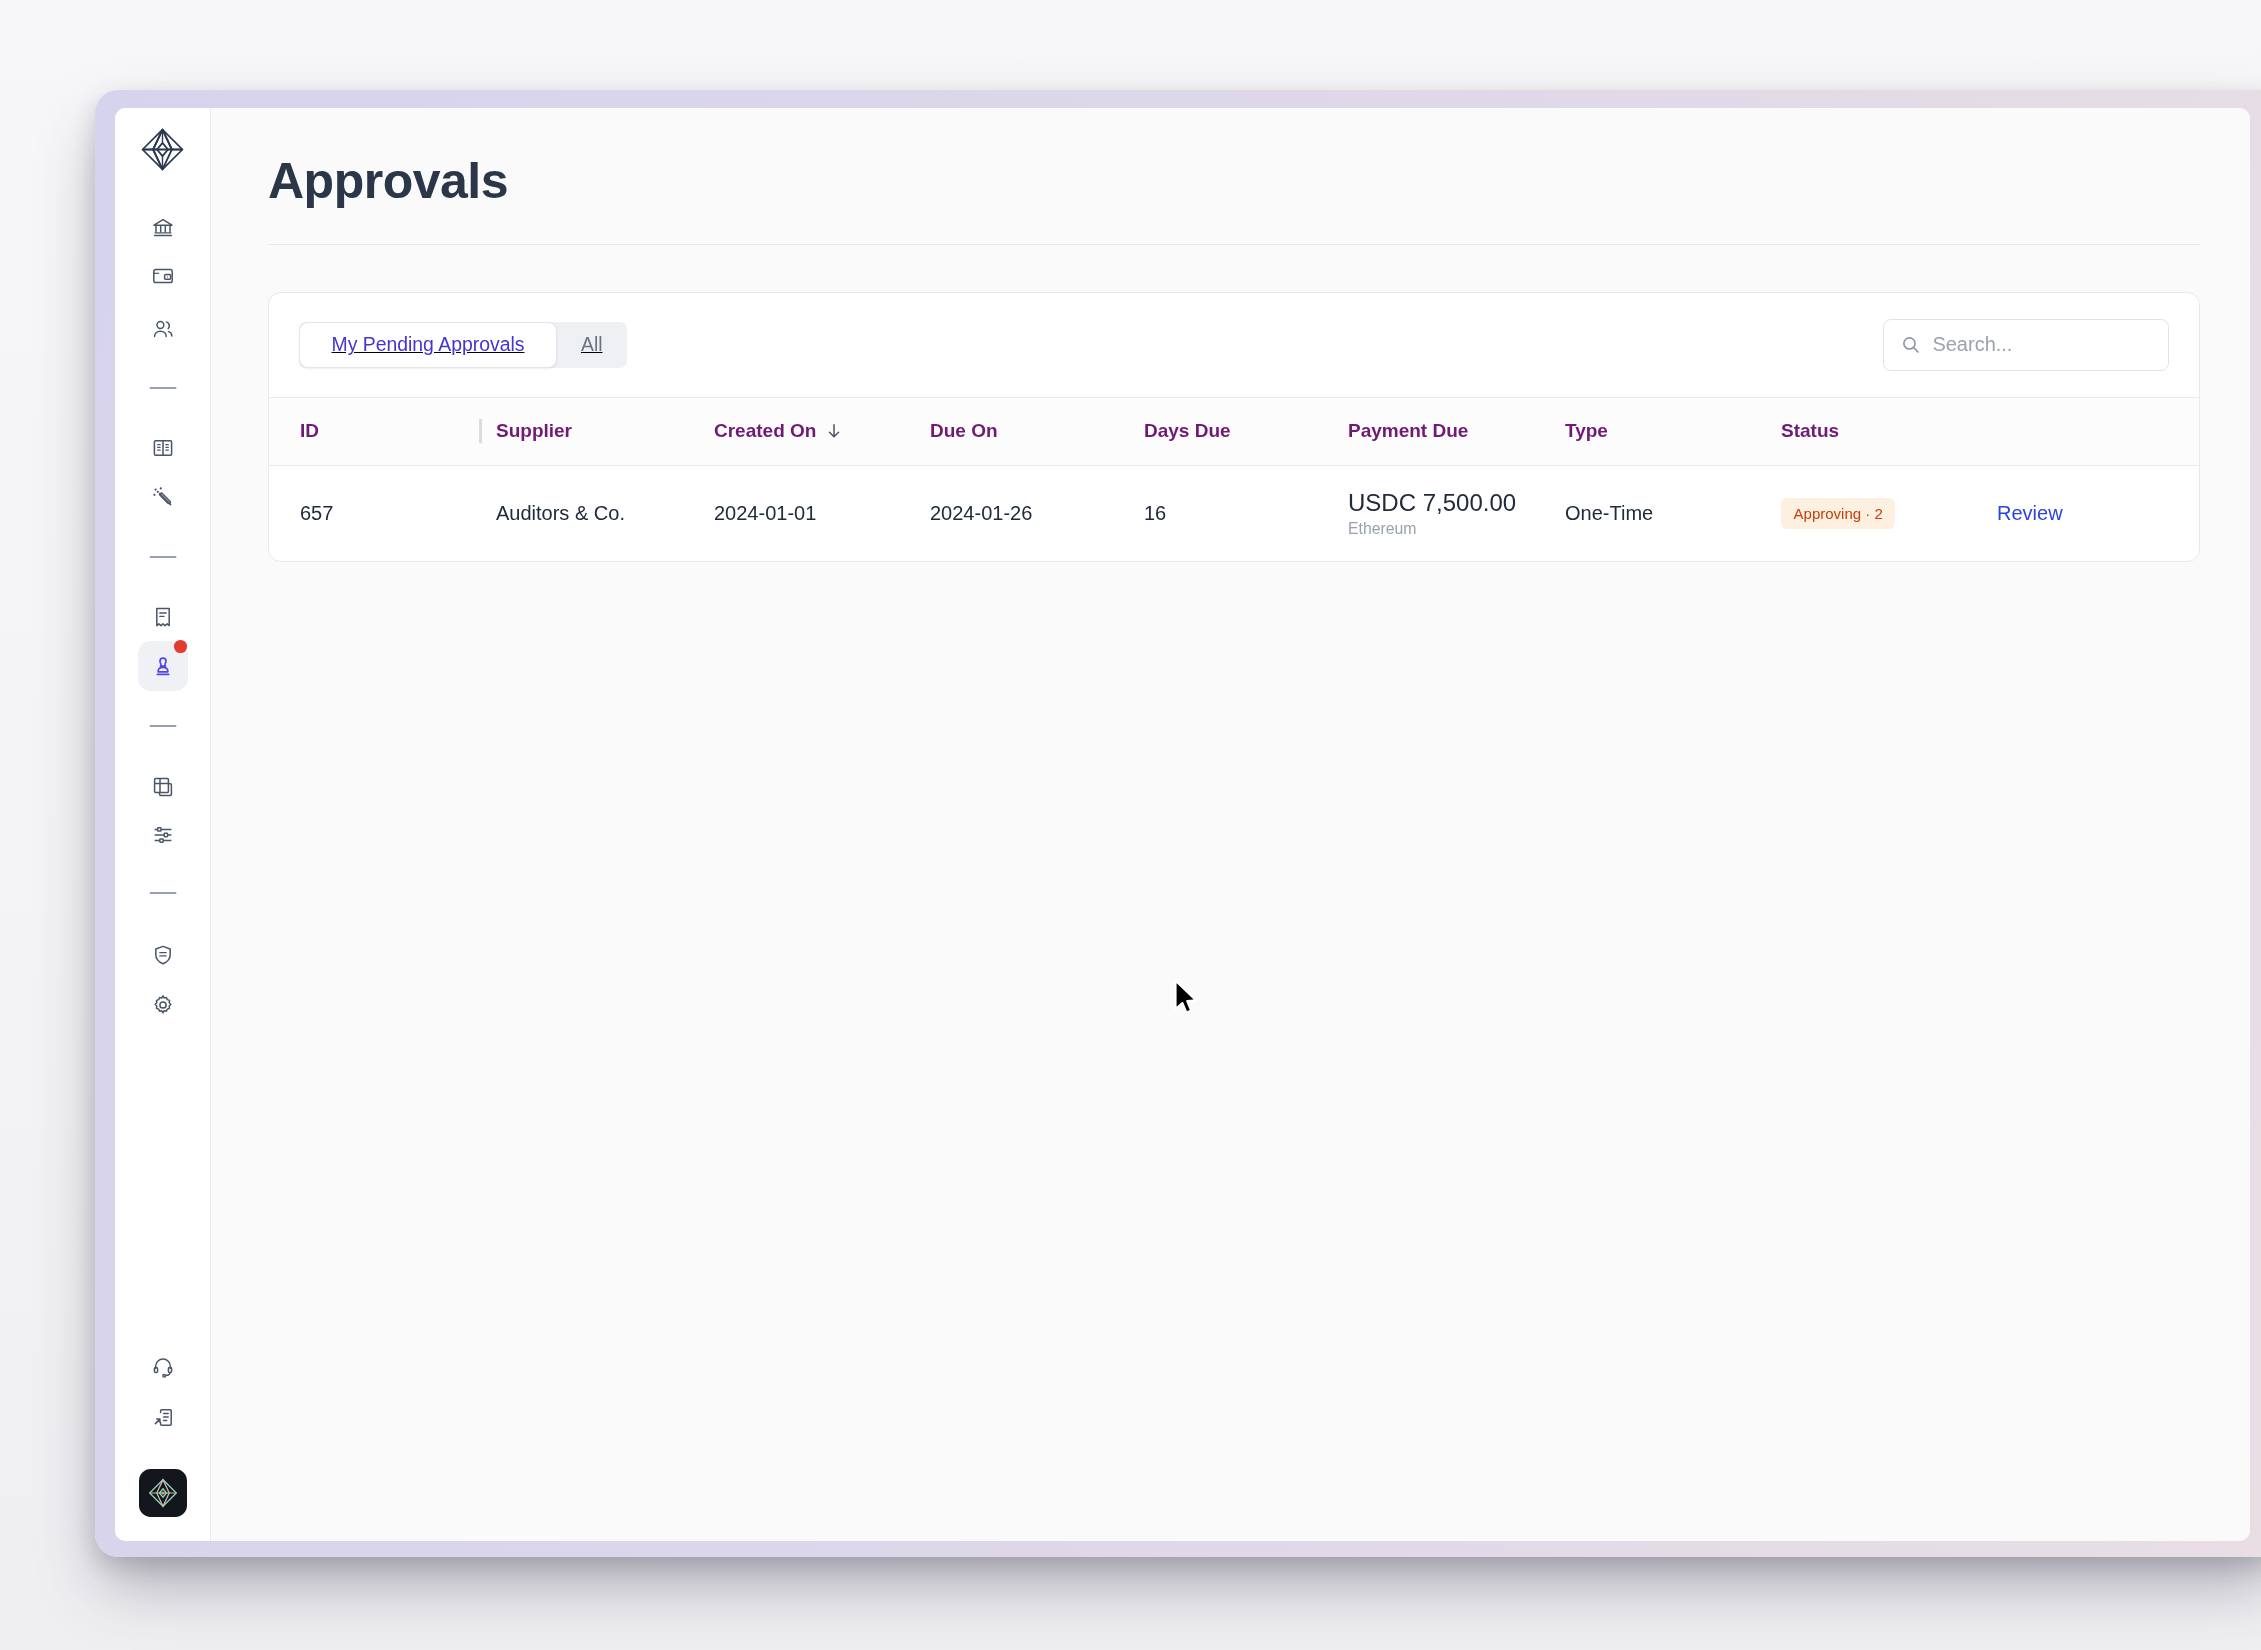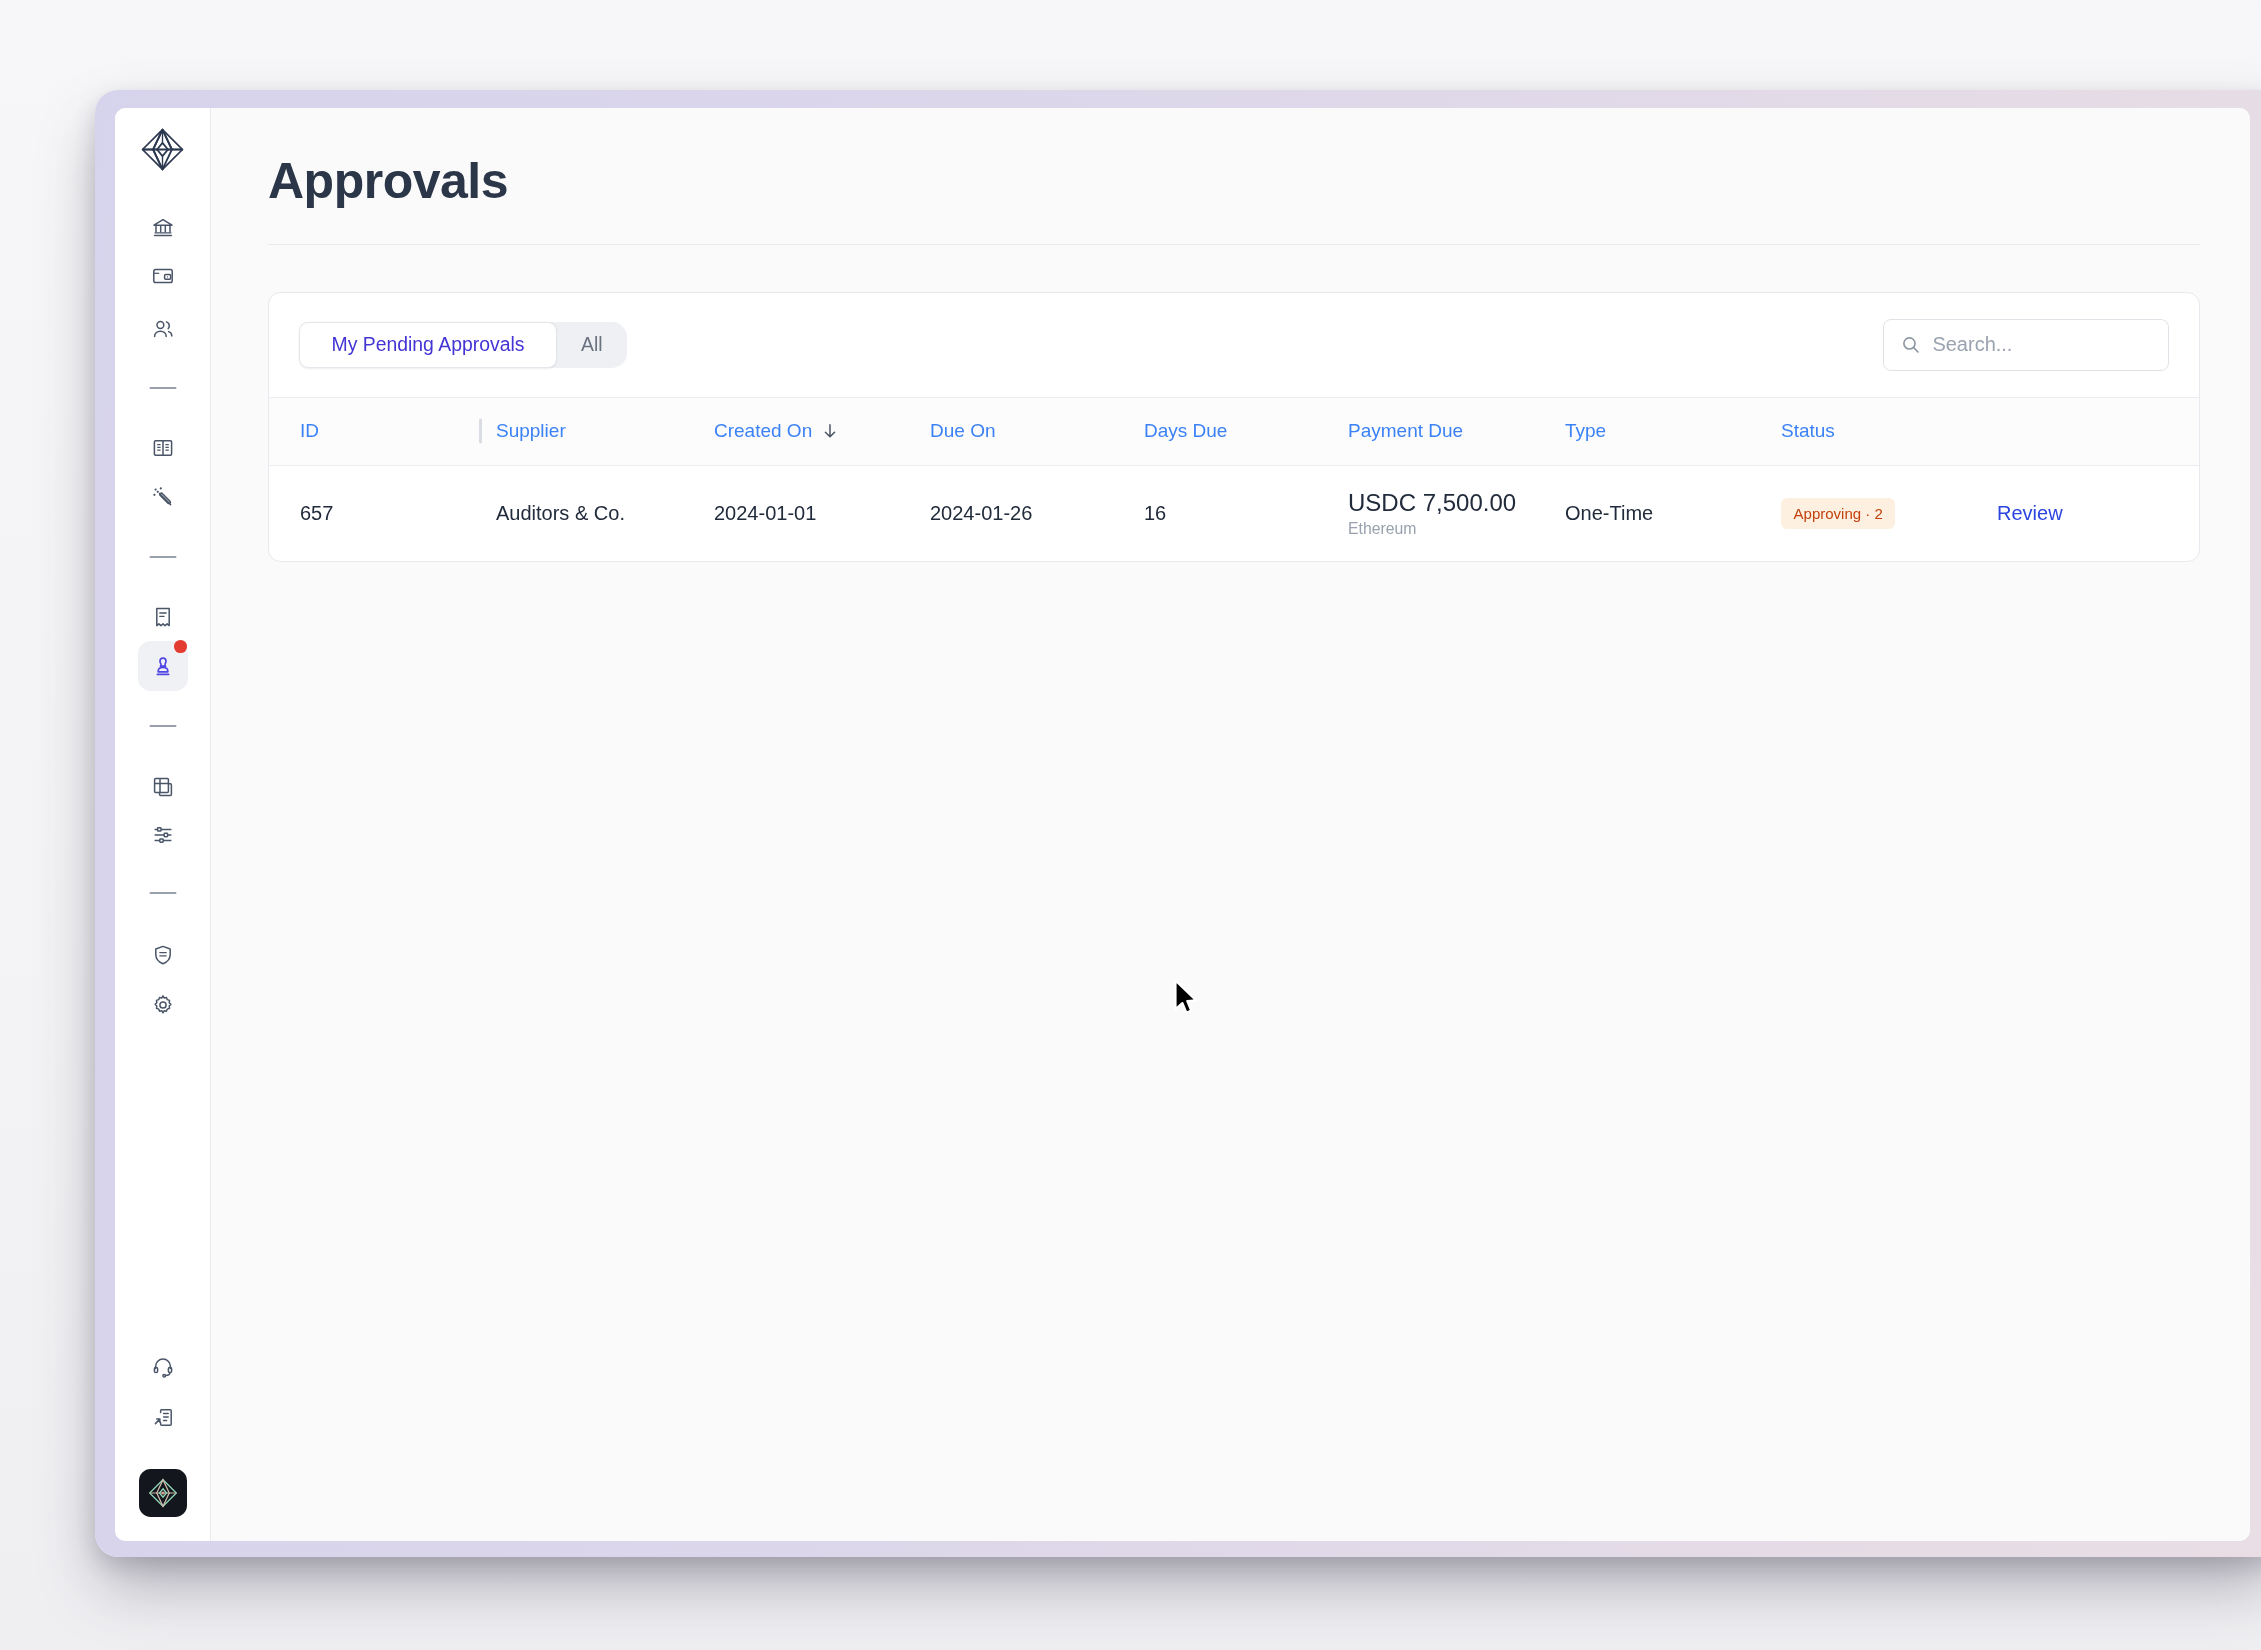--- a/index.html
+++ b/index.html
@@ -54,39 +54,39 @@
   .main { flex:1; background:#fafafb; padding:0 50px 0 57px; position:relative; }
   .page-title { padding-top:43px; font-size:50px; line-height:61px; font-weight:700;
     color:#2b3648; letter-spacing:-0.5px; }
   .title-rule { margin-top:32px; height:0.9px; background:#e8eaee; }
 
   
   .card { margin-top:47px; background:#ffffff; border:0.9px solid #e7e9ee; border-radius:12.6px;
     overflow:hidden; }
   .card-toolbar { display:flex; align-items:center; justify-content:space-between;
     padding:26px 30px; }
-  .tab-group { display:flex; background:#eef0f3; border-radius:15px; }
+  .tab-group { display:flex; background:#eef0f3; border-radius:7px;text-decoration:underline; }
   .tab { font-size:19.4px; color:#6a7280; padding:11.7px 24px; border-radius:9px;
     cursor:pointer; white-space:nowrap; }
   .tab.active { background:#ffffff; border:0.9px solid #e3e6ea; color:#4334d4; font-weight:500;
     padding:10.8px 31.5px; box-shadow:0 0.9px 1.8px rgba(40,40,60,.08); }
   .search-box { display:flex; align-items:center; gap:10.8px; width:286px; height:52px;
     background:#ffffff; border:0.9px solid #dfe3e8; border-radius:8px; padding:0 16px; }
   .search-box svg { width:21.6px; height:21.6px; flex:0 0 auto; }
   .search-box input { border:none; outline:none; width:100%; font-size:20px; color:#3a4354;
     font-family:inherit; background:transparent; }
   .search-box input::placeholder { color:#9aa3b0; }
 
   
   table { width:100%; border-collapse:collapse; table-layout:fixed; }
   col.c-id{width:227px} col.c-sup{width:218px} col.c-cre{width:216px} col.c-due{width:214px}
   col.c-day{width:204px} col.c-pay{width:217px} col.c-typ{width:216px} col.c-sta{width:216px}
   thead tr { height:68px; background:#fcfcfd; }
   thead th { border-top:0.9px solid #eaecf0; border-bottom:0.9px solid #eaecf0;
-    font-weight:400; font-size:19px; color:#3b82f6; text-align:left; position:relative; cursor:pointer; }
+    font-weight:700; font-size:19px; color:#701a75; text-align:left; position:relative; cursor:pointer; }
   th.first, td.first { padding-left:31px; }
   .th-flex { display:inline-flex; align-items:center; gap:8px; }
   .col-sep { position:absolute; left:-17px; top:50%; transform:translateY(-50%);
     width:2.7px; height:25px; background:#d9dce3; border-radius:1.8px; }
   tbody tr { height:96px; }
   tbody td { font-size:20px; color:#212b3b; vertical-align:middle; }
   .pay-main { font-size:24px; color:#212b3b; }
   .pay-sub { font-size:15.8px; color:#98a1ad; margin-top:3.6px; }
   .status-badge { display:inline-block; background:#fdf0e0; color:#c2410c; font-size:15px;
     padding:7.2px 12.6px; border-radius:6.3px; white-space:nowrap; }

